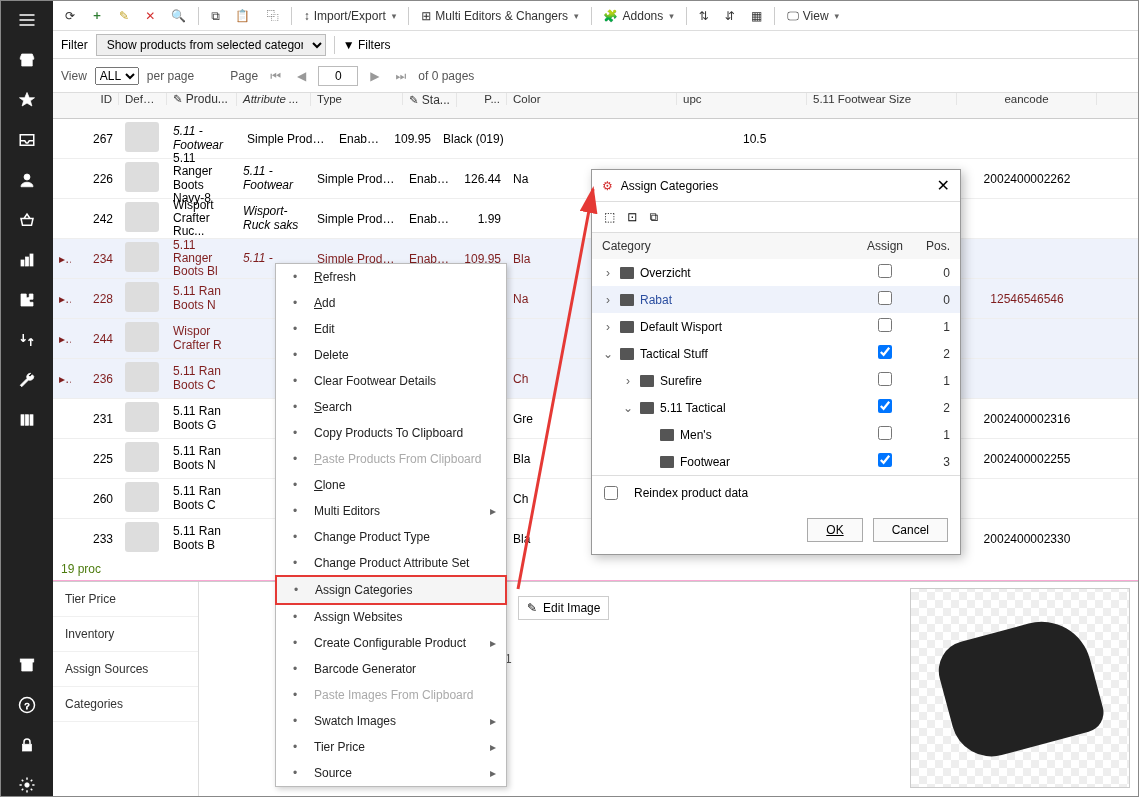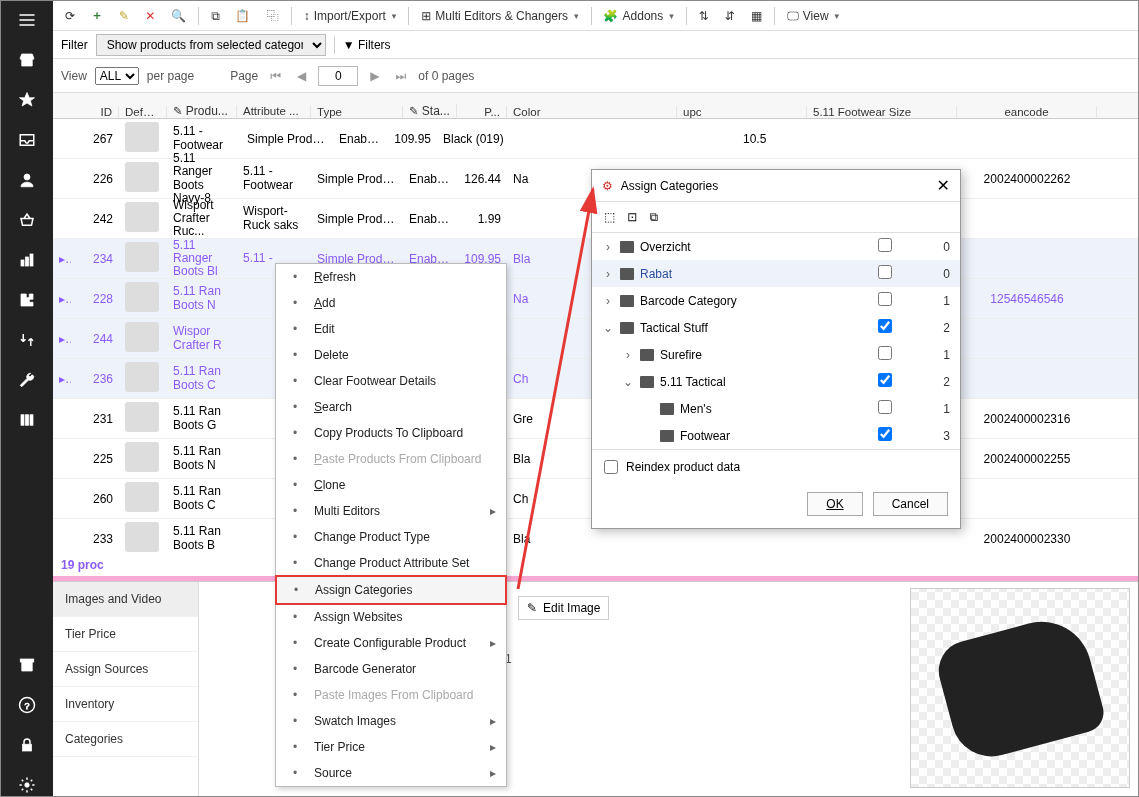--- a/index.html
+++ b/index.html
@@ -11,41 +11,41 @@
 .main { flex: 1; display: flex; flex-direction: column; position: relative; }
 .toolbar { display: flex; align-items: center; gap: 8px; padding: 4px 8px; border-bottom: 1px solid #ddd; height: 30px; }
 .toolbar .sep { width: 1px; height: 18px; background: #ccc; }
 .toolbar .tbtn { display: flex; align-items: center; gap: 4px; padding: 2px 4px; cursor: pointer; color: #333; }
 .toolbar .caret::after { content: "▾"; font-size: 9px; color: #666; margin-left: 2px; }
 .filterbar { display: flex; align-items: center; gap: 8px; padding: 4px 8px; border-bottom: 1px solid #ddd; height: 28px; }
 .filterbar select, .filterbar input { border: 1px solid #bbb; padding: 2px 6px; font-size: 12px; }
 .pagerbar { display: flex; align-items: center; gap: 8px; padding: 4px 8px; border-bottom: 1px solid #ddd; height: 34px; color: #555; }
 .pagerbar .pbtn { color: #999; cursor: pointer; padding: 0 4px; }
 .pagerbar input { width: 40px; border: 1px solid #bbb; text-align: center; padding: 2px; }
-.grid-header { display: flex; background: #f7f7f7; border-bottom: 1px solid #ccc; height: 26px; align-items: flex-end; }
+.grid-header { display: flex; background: #f7f7f7; border-bottom: 1px solid #ccc; height: 26px; align-items: flex-start; }
 .grid-header .col { padding: 0 6px; border-right: 1px solid #e5e5e5; font-size: 11.5px; color: #333; overflow: hidden; white-space: nowrap; text-overflow: ellipsis; }
 .grid-body { flex: 1; overflow: auto; }
 .row { display: flex; align-items: center; height: 40px; border-bottom: 1px solid #eee; }
 .row .col { padding: 0 6px; overflow: hidden; white-space: nowrap; text-overflow: ellipsis; font-size: 12px; }
 .row.sel { background: #eef2fb; color: #2b4ea0; }
-.row.sel .col { color: #8b5cf6; }
+.row.sel .col { color: #7f1d1d; }
 .row .thumb { width: 34px; height: 30px; background: #ddd; border-radius: 3px; display:inline-block; }
 .col.mark { width: 18px; }
 .col.id { width: 48px; text-align: right; }
 .col.preview { width: 48px; }
 .col.name { width: 70px; line-height: 1.1; white-space: normal; }
-.col.attr { width: 74px; line-height: 1.1; white-space: normal; }
+.col.attr { width: 74px; line-height: 1.1; white-space: normal; font-style: italic; }
 .col.type { width: 92px; }
 .col.status { width: 54px; }
 .col.price { width: 50px; text-align: right; }
 .col.color { width: 170px; }
 .col.upc { width: 130px; }
 .col.size { width: 150px; }
 .col.ean { width: 140px; text-align: center; }
-.footer-row { padding: 4px 8px; color: #8b5cf6; border-bottom: 5px solid #f9a8d4; font-weight: bold; }
+.footer-row { padding: 4px 8px; color: #4d7c0f; border-bottom: 1px solid #f9a8d4; }
 .bottom-panel { display: flex; border-top: 1px solid #ccc; height: 215px; }
 .tabs-left { width: 146px; border-right: 1px solid #ddd; }
 .tabs-left .tab { padding: 10px 12px; cursor: pointer; color: #333; border-bottom: 1px solid #f0f0f0; }
 .tabs-left .tab.active { background: #eee; font-weight: 500; }
 
 
 .ctx { position: absolute; left: 222px; top: 262px; width: 232px; background: #fff; border: 1px solid #bbb; box-shadow: 2px 2px 6px rgba(0,0,0,.2); z-index: 50; }
 .ctx .item { display: flex; align-items: center; gap: 10px; padding: 6px 10px; cursor: pointer; color: #222; }
 .ctx .item.disabled { color: #aaa; }
 .ctx .item .sub::after { content: "▸"; margin-left: auto; color: #666; }
@@ -57,21 +57,21 @@
 .dialog .titlebar { display: flex; align-items: center; justify-content: space-between; padding: 6px 10px; border-bottom: 1px solid #ddd; }
 .dialog .titlebar .title { display:flex; align-items:center; gap:8px; font-weight: 500; }
 .dialog .dtoolbar { display:flex; gap:12px; padding:8px 12px; }
 .dialog .catlist { border-top:1px solid #ddd; border-bottom:1px solid #ddd; }
 .dialog .cathdr { display:flex; background:#f7f7f7; padding:6px 10px; font-size:11.5px; color:#333; }
 .dialog .catrow { display:flex; align-items:center; padding:5px 10px; }
 .dialog .catrow .label { flex:1; display:flex; align-items:center; gap:6px; }
 .dialog .catrow .cb { width:50px; text-align:center; }
 .dialog .catrow .pos { width:40px; text-align:right; color:#333; }
 .dialog .catrow.hover { background:#eef2fb; color:#2b4ea0; }
-.dialog .bottom { padding: 10px 12px; display:flex; align-items:center; gap:8px; }
+.dialog .bottom { padding: 10px 12px; display:flex; align-items:center; gap:16px; }
 .dialog .buttons { display:flex; justify-content:flex-end; gap:10px; padding: 8px 12px 12px; }
 .dialog .btn { border:1px solid #aaa; background:#fafafa; padding:4px 18px; cursor:pointer; }
 .dialog .expander { width:12px; text-align:center; color:#666; cursor:pointer; }
 .dialog .folder { width:14px; height:12px; background:#555; display:inline-block; border-radius:1px; }
 .dialog input[type=checkbox]{ width:14px; height:14px; }
 
 
 .arrow { position:absolute; left:455px; top:178px; z-index:65; pointer-events:none; }
 
 .underline { text-decoration: underline; }
@@ -387,24 +387,23 @@
         <div class="col color">Bla</div>
         <div class="col upc"></div>
         <div class="col size"></div>
         <div class="col ean">2002400002330</div>
       </div>
     </div>
   <div class="footer-row">19 proc</div>
 
   <div class="bottom-panel">
     <div class="tabs-left" id="tabs-left">
-        <div class="tab active">Images and Video</div>
         <div class="tab">Tier Price</div>
+        <div class="tab">Inventory</div>
         <div class="tab">Assign Sources</div>
-        <div class="tab">Inventory</div>
         <div class="tab">Categories</div>
       </div>
     <div style="flex:1;position:relative">
        <div style="position:absolute;left:230px;top:70px;color:#555">ots_black_all_1</div>
     </div>
   </div>
 
   <div class="ed-btn">✎ <span>Edit Image</span></div>
 
   <div class="ctx" id="ctx">
@@ -502,20 +501,25 @@
           <span>Assign Categories</span>
         </span>
       <span style="cursor:pointer;font-size:16px">✕</span>
     </div>
     <div class="dtoolbar">
       <span>⬚</span>
       <span>⊡</span>
       <span>⧉</span>
     </div>
     <div class="catlist">
+      <div class="cathdr">
+        <span style="flex:1">Category</span>
+        <span style="width:50px;text-align:center">Assign</span>
+        <span style="width:40px;text-align:right">Pos.</span>
+      </div>
       <div id="catrows">
           <div class="catrow">
             <span class="label" style="padding-left:0px">
               <span class="expander">›</span>
               <span class="folder"></span>
               <span>Overzicht</span>
             </span>
             <span class="cb"><input type="checkbox" style=""></span>
             <span class="pos">0</span>
           </div>
@@ -525,21 +529,21 @@
               <span class="folder"></span>
               <span>Rabat</span>
             </span>
             <span class="cb"><input type="checkbox" style=""></span>
             <span class="pos">0</span>
           </div>
           <div class="catrow">
             <span class="label" style="padding-left:0px">
               <span class="expander">›</span>
               <span class="folder"></span>
-              <span>Barcode Category</span>
+              <span>Default Wisport</span>
             </span>
             <span class="cb"><input type="checkbox" style=""></span>
             <span class="pos">1</span>
           </div>
           <div class="catrow">
             <span class="label" style="padding-left:0px">
               <span class="expander">⌄</span>
               <span class="folder"></span>
               <span>Tactical Stuff</span>
             </span>

